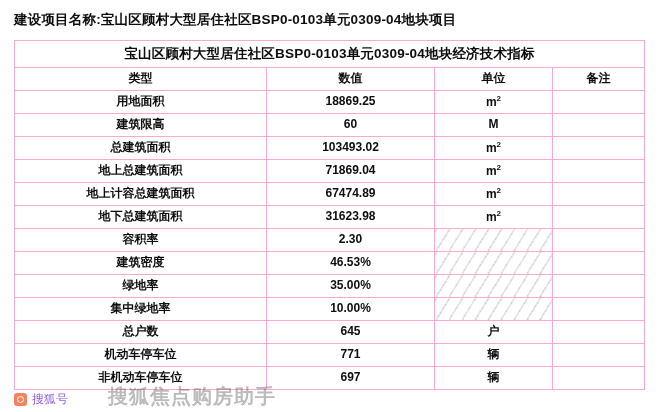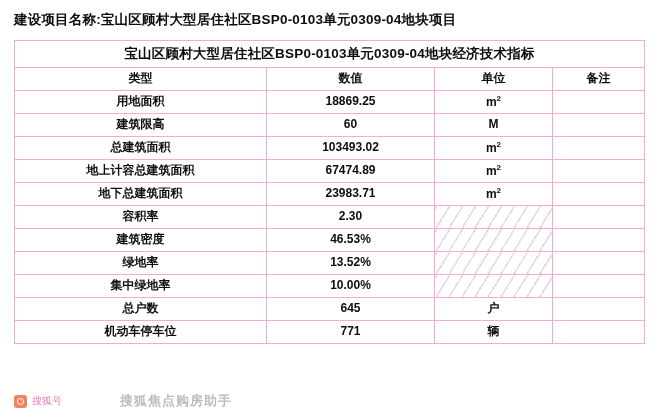--- a/index.html
+++ b/index.html
@@ -111,29 +111,29 @@
     position: absolute;
     left: 3px;
     top: 3px;
     width: 7px;
     height: 7px;
     border: 1.6px solid #ffffff;
     border-radius: 50%;
     box-sizing: border-box;
   }
   .wm-text {
-    font-size: 10px;
-    color: #ec4899;
+    font-size: 12px;
+    color: #6d28d9;
     font-weight: 400;
   }
   .watermark-big {
     position: absolute;
-    left: 120px;
+    left: 108px;
     bottom: 2px;
-    font-size: 13px;
+    font-size: 20px;
     font-weight: 700;
     color: rgba(60,60,60,0.35);
     letter-spacing: 1px;
     pointer-events: none;
   }
 </style>
 </head>
 <body>
 
 <div class="page">
@@ -170,64 +170,76 @@
             <td>M</td>
             <td></td>
           </tr>
           <tr>
             <td>总建筑面积</td>
             <td class="val">103493.02</td>
             <td class="unit-sq">m<sup>2</sup></td>
             <td></td>
           </tr>
           <tr>
+            <td>地上总建筑面积</td>
+            <td class="val">71869.04</td>
+            <td class="unit-sq">m<sup>2</sup></td>
+            <td></td>
+          </tr>
+          <tr>
             <td>地上计容总建筑面积</td>
             <td class="val">67474.89</td>
             <td class="unit-sq">m<sup>2</sup></td>
             <td></td>
           </tr>
           <tr>
             <td>地下总建筑面积</td>
-            <td class="val">23983.71</td>
+            <td class="val">31623.98</td>
             <td class="unit-sq">m<sup>2</sup></td>
             <td></td>
           </tr>
           <tr>
             <td>容积率</td>
             <td class="val">2.30</td>
             <td class="hatch"></td>
             <td></td>
           </tr>
           <tr>
             <td>建筑密度</td>
             <td class="val">46.53%</td>
             <td class="hatch"></td>
             <td></td>
           </tr>
           <tr>
             <td>绿地率</td>
-            <td class="val">13.52%</td>
+            <td class="val">35.00%</td>
             <td class="hatch"></td>
             <td></td>
           </tr>
           <tr>
             <td>集中绿地率</td>
             <td class="val">10.00%</td>
             <td class="hatch"></td>
             <td></td>
           </tr>
           <tr>
             <td>总户数</td>
             <td class="val">645</td>
             <td>户</td>
             <td></td>
           </tr>
           <tr>
             <td>机动车停车位</td>
             <td class="val">771</td>
+            <td>辆</td>
+            <td></td>
+          </tr>
+          <tr>
+            <td>非机动车停车位</td>
+            <td class="val">697</td>
             <td>辆</td>
             <td></td>
           </tr>
         </tbody>
     </table>
   </div>
 
   <div class="watermark">
     <span class="wm-logo"></span>
     <span class="wm-text">搜狐号</span>

